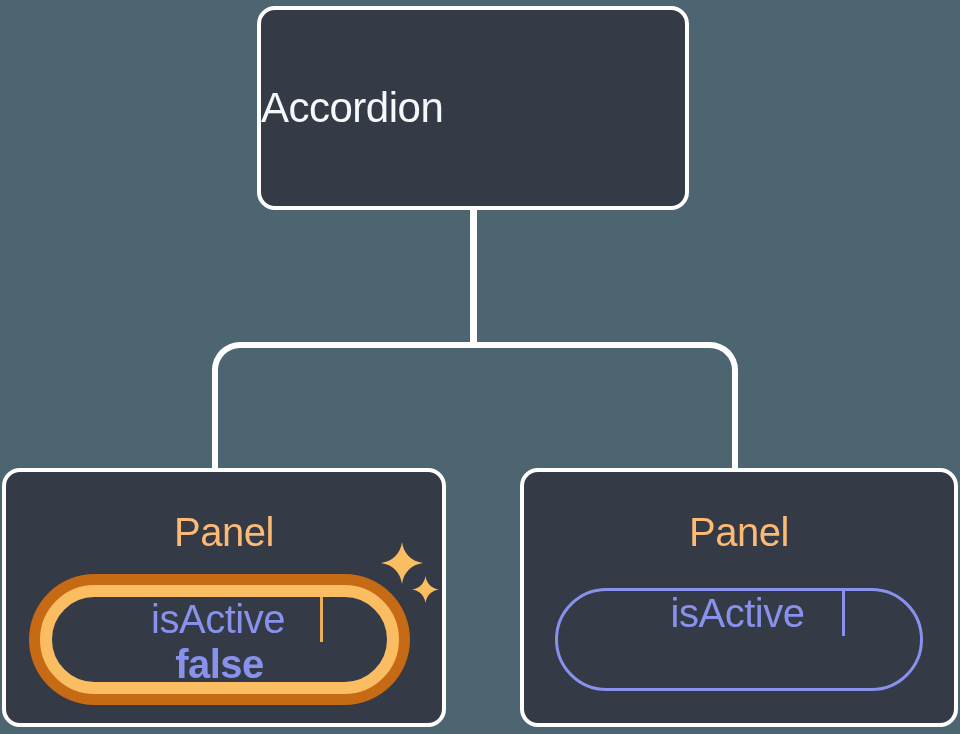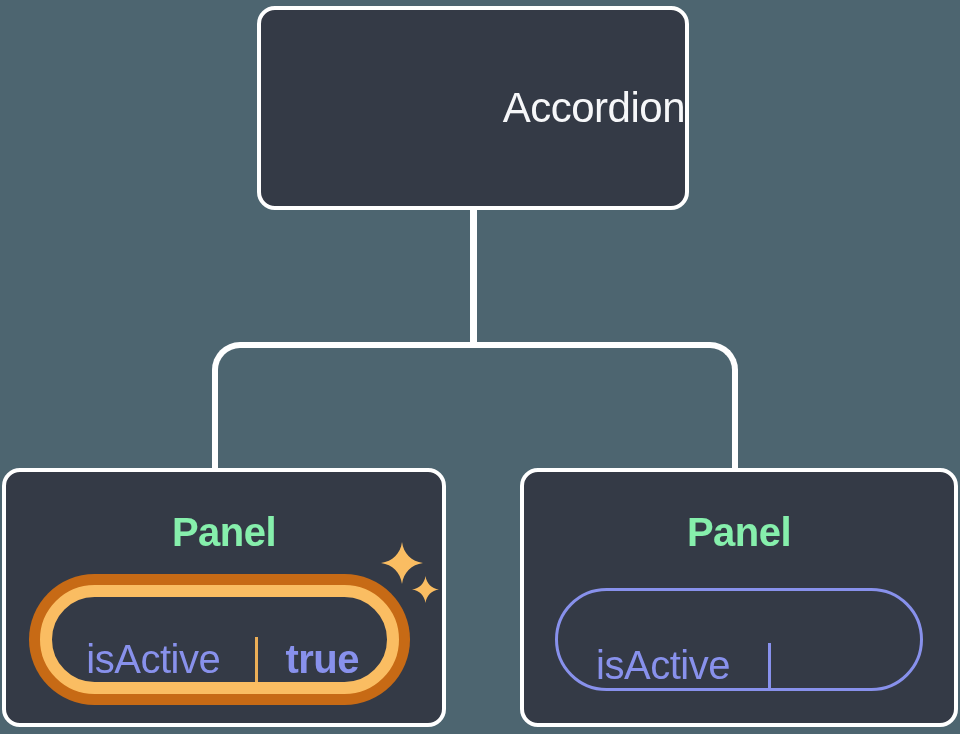--- a/index.html
+++ b/index.html
@@ -17,35 +17,35 @@
   .node {
     position: absolute;
     box-sizing: border-box;
     background: #343A46;
     border: 4px solid #FFFFFF;
     border-radius: 18px;
   }
   .node-root {
     left: 257px; top: 6px;
     width: 432px; height: 204px;
-    display: flex; align-items: center; justify-content: flex-end;
+    display: flex; align-items: center; justify-content: flex-start;
   }
   .node-title {
     color: #F6F7F9;
     font-size: 42px;
     font-weight: 500;
     letter-spacing: -0.5px;
   }
   .panel-title {
     text-align: center;
     margin-top: 36px;
     font-size: 40px;
     line-height: 48px;
-    font-weight: 700;
-    color: #86efac;
+    font-weight: 400;
+    color: #fdba74;
     letter-spacing: -0.5px;
   }
   .node-panel-left  { left: 2px;   top: 468px; width: 444px; height: 259px; }
   .node-panel-right { left: 520px; top: 468px; width: 438px; height: 259px; }
 
   
   .connector-stem {
     position: absolute;
     left: 470px; top: 208px;
     width: 7px; height: 138px;
@@ -60,22 +60,23 @@
     border-left: 6px solid #FFFFFF;
     border-right: 6px solid #FFFFFF;
     border-radius: 28px 28px 0 0;
   }
 
   
   .pill {
     position: absolute;
     box-sizing: border-box;
     display: flex;
-    align-items: flex-end;
+    align-items: center;
     border-radius: 999px;
+    flex-direction: column;
   }
   .pill-highlight {
     left: 34px; top: 113px;
     width: 359px; height: 109px;
     background: #343A46;
     border: 12px solid #FABD62;
     box-shadow: 0 0 0 11px #C76A15;
   }
   .pill-plain {
     left: 31px; top: 116px;
@@ -116,21 +117,21 @@
   </div>
 
   <div class="connector-stem"></div>
   <div class="connector-branch"></div>
 
   <div class="node node-panel-left">
     <div class="panel-title">Panel</div>
 
     <div class="pill pill-highlight">
       <div class="pill-cell cell-name">isActive</div>
-      <div class="pill-cell cell-value">true</div>
+      <div class="pill-cell cell-value">false</div>
     </div>
 
     <div class="sparkles">
       <svg class="sparkle-big" viewBox="0 0 40 40">
         <path d="M20 0 C21.5 11 29 18.5 40 20 C29 21.5 21.5 29 20 40 C18.5 29 11 21.5 0 20 C11 18.5 18.5 11 20 0 Z" fill="#FABD62"></path>
       </svg>
       <svg class="sparkle-small" viewBox="0 0 40 40">
         <path d="M20 0 C21.5 11 29 18.5 40 20 C29 21.5 21.5 29 20 40 C18.5 29 11 21.5 0 20 C11 18.5 18.5 11 20 0 Z" fill="#FABD62"></path>
       </svg>
     </div>

